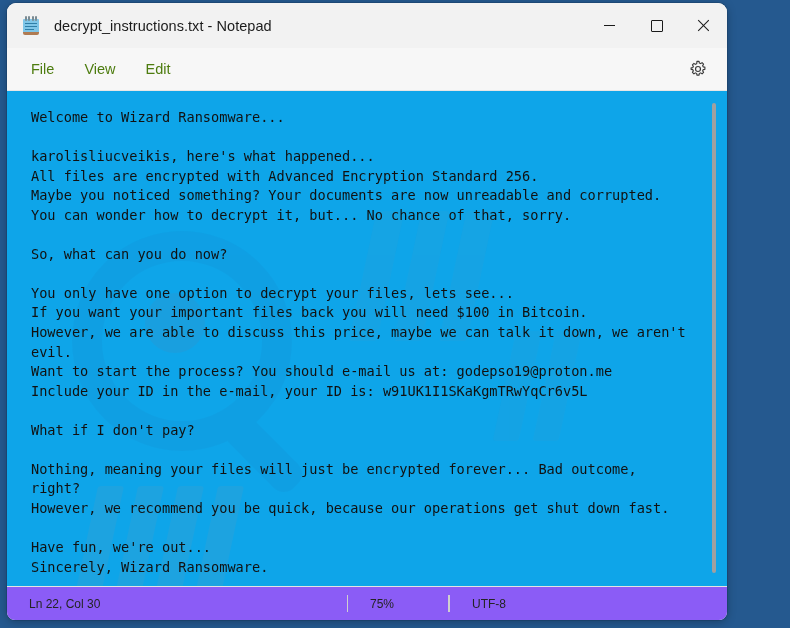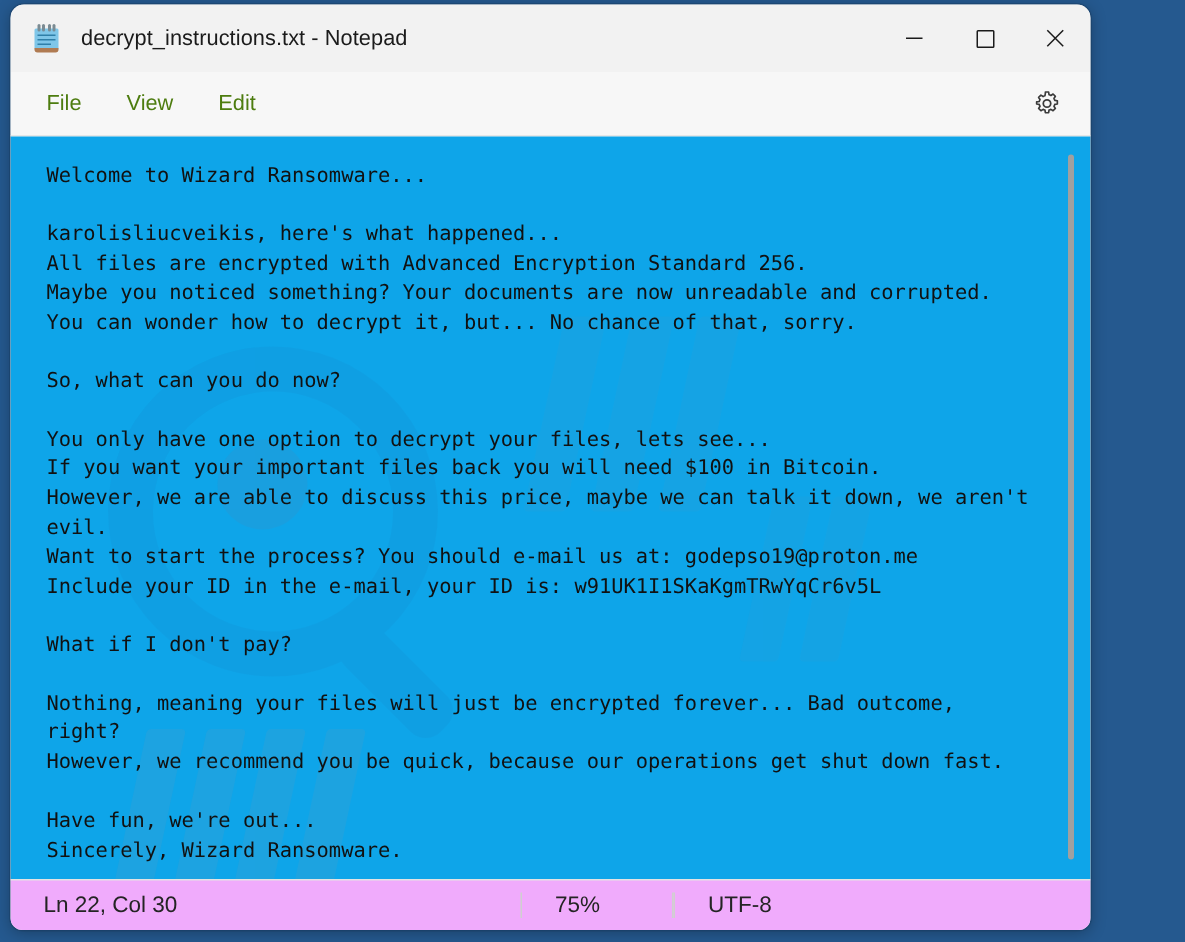--- a/index.html
+++ b/index.html
@@ -197,25 +197,25 @@
     width: 4px;
     height: 470px;
     background: #a0a0a0;
     border-radius: 2px;
   }
 
   
   #statusbar {
     height: 33px;
     flex: 0 0 33px;
-    background: #f0abfc;
+    background: #8b5cf6;
     border-top: 1px solid #e3e3e3;
     display: flex;
     align-items: center;
-    font-size: 15px;
+    font-size: 12px;
     color: #242424;
   }
   .status-cell {
     padding: 0 17px;
     height: 17px;
     display: flex;
     align-items: center;
     white-space: nowrap;
   }
   #status-pos { width: 340px; padding-left: 22px; box-sizing: border-box; }

